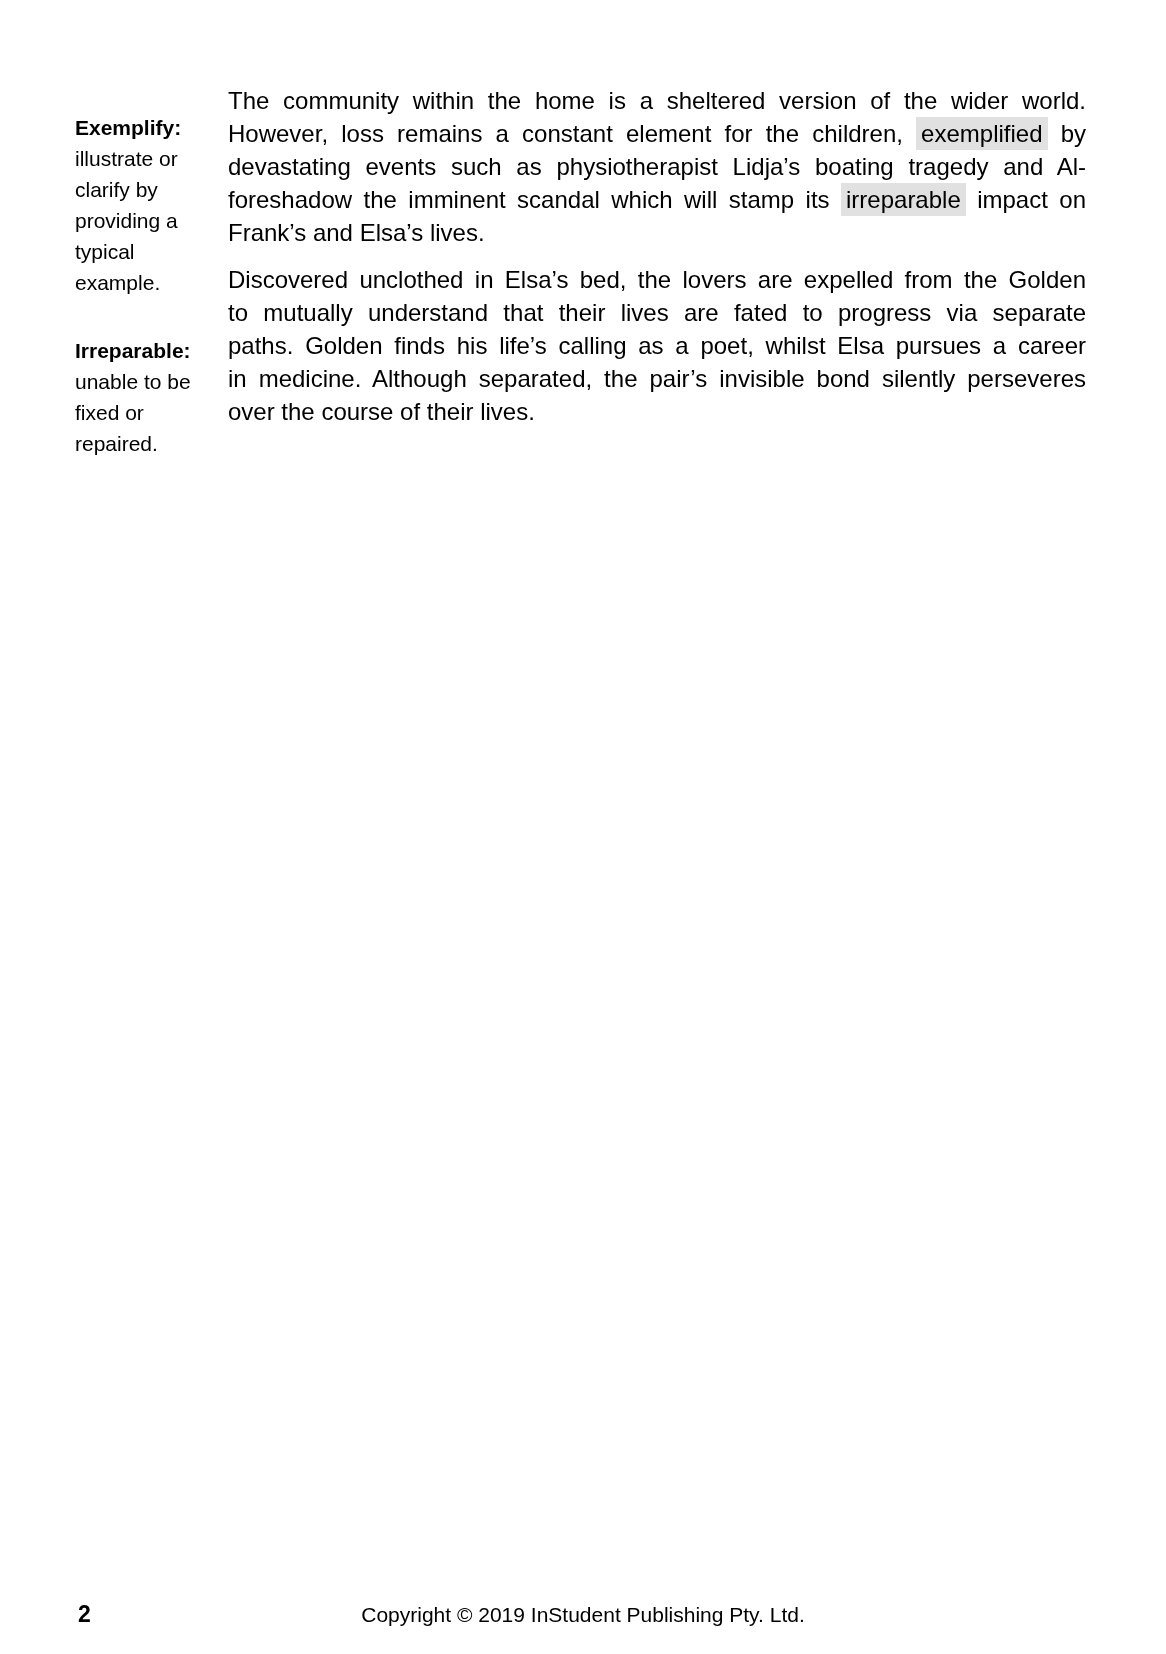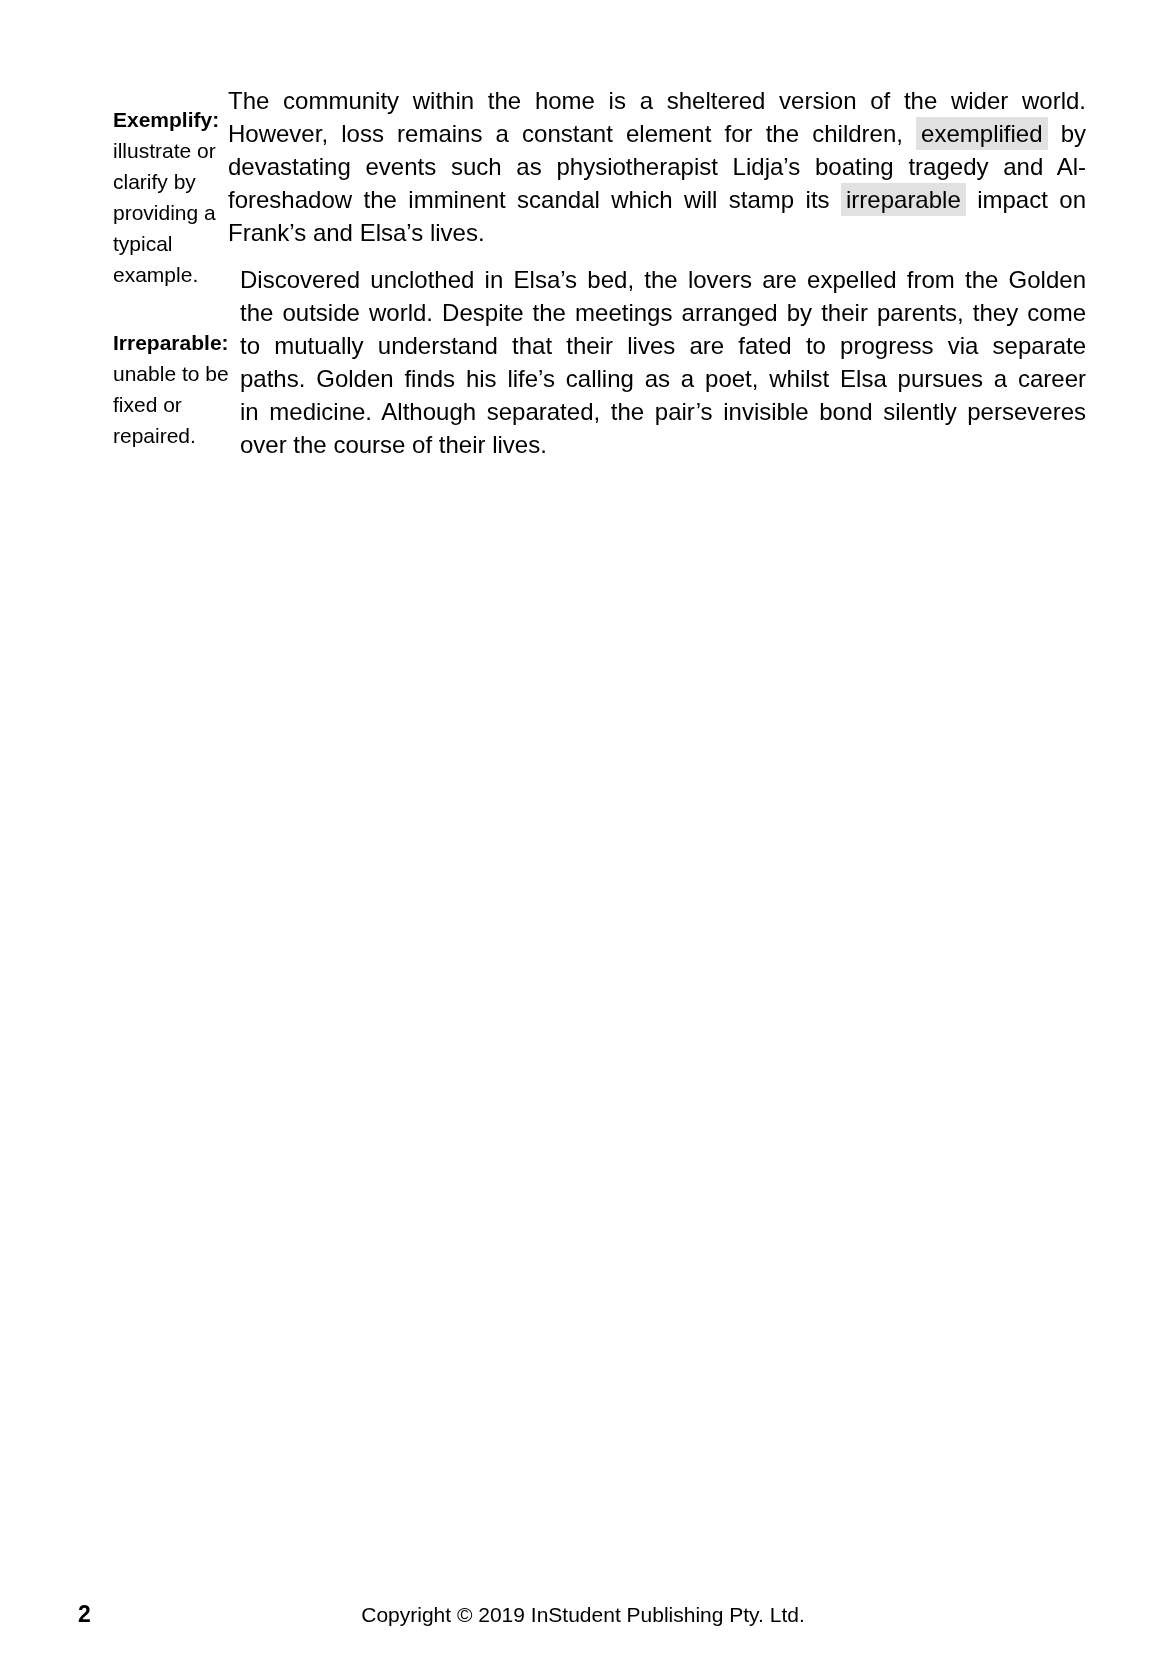--- a/index.html
+++ b/index.html
@@ -14,40 +14,39 @@
     background: var(--bg, #ffffff);
     color: var(--fg, #000000);
     font-family: "Liberation Sans", sans-serif;
     overflow: hidden;
   }
 
   
   .margin-notes {
     position: absolute;
     left: 75px;
-    top: 104px;
+    top: 112px;
     width: 150px;
     font-size: 21px;
     line-height: 31px;
-    margin-left: 38px;
   }
   .note + .note { margin-top: 37px; }
   .note-term { font-weight: bold; }
   .note-line { height: 31px; }
 
   
   .body-text {
     position: absolute;
     left: 228px;
     top: 84px;
     width: 858px;
     font-size: 24px;
     line-height: 33px;
   }
-  .para + .para { margin-top: 14px; margin-left: 12px; }
+  .para + .para { margin-top: 14px; }
   .tline {
     height: 33px;
     overflow: hidden;
     text-align: justify;
     text-align-last: justify;
     word-spacing: -0.5px;
   }
   .tline.no-just { text-align-last: left; word-spacing: 0; }
   .seg-b { font-weight: normal; }
   .seg-hl {
@@ -97,21 +96,20 @@
   <main class="body-text">
       <div class="para">
         <div class="tline"><span>The community within the home is a </span><span class="seg-b">sheltered version of the wider world.</span></div>
         <div class="tline"><span>However, loss remains a constant element for the children, </span><span class="seg-b seg-hl">exemplified</span><span> by</span></div>
         <div class="tline"><span>devastating events such as physiotherapist Lidja’s boating tragedy and Al-</span></div>
         <div class="tline"><span>foreshadow the imminent scandal which will stamp its </span><span class="seg-b seg-hl">irreparable</span><span> impact on</span></div>
         <div class="tline no-just"><span>Frank’s and Elsa’s lives.</span></div>
       </div>
       <div class="para">
         <div class="tline"><span>Discovered unclothed in Elsa’s bed, the lovers are expelled from the Golden</span></div>
-        <div class="tline"><span>the outside world. Despite the meetings arranged by their parents, they come</span></div>
         <div class="tline"><span>to mutually understand that their lives are fated to progress via </span><span class="seg-b">separate</span></div>
         <div class="tline"><span class="seg-b">paths.</span><span> Golden finds his life’s calling as a poet, whilst Elsa pursues a career</span></div>
         <div class="tline"><span>in medicine. Although separated, the pair’s invisible bond silently perseveres</span></div>
         <div class="tline no-just"><span>over the course of their lives.</span></div>
       </div>
     </main>
 
   <div class="page-number">2</div>
 
   <div class="copyright-line">Copyright © 2019 InStudent Publishing Pty. Ltd.</div>

